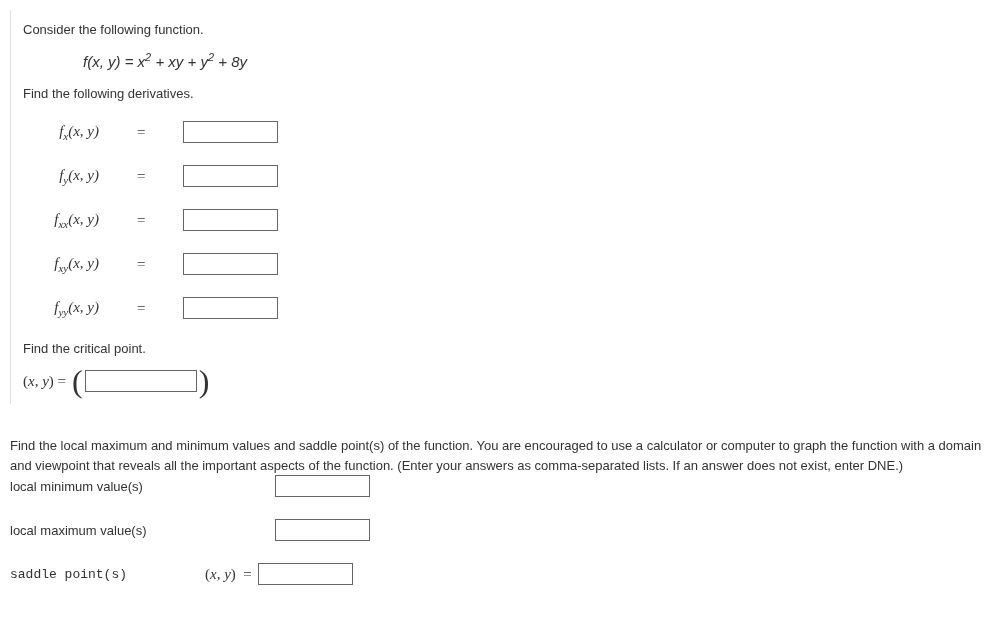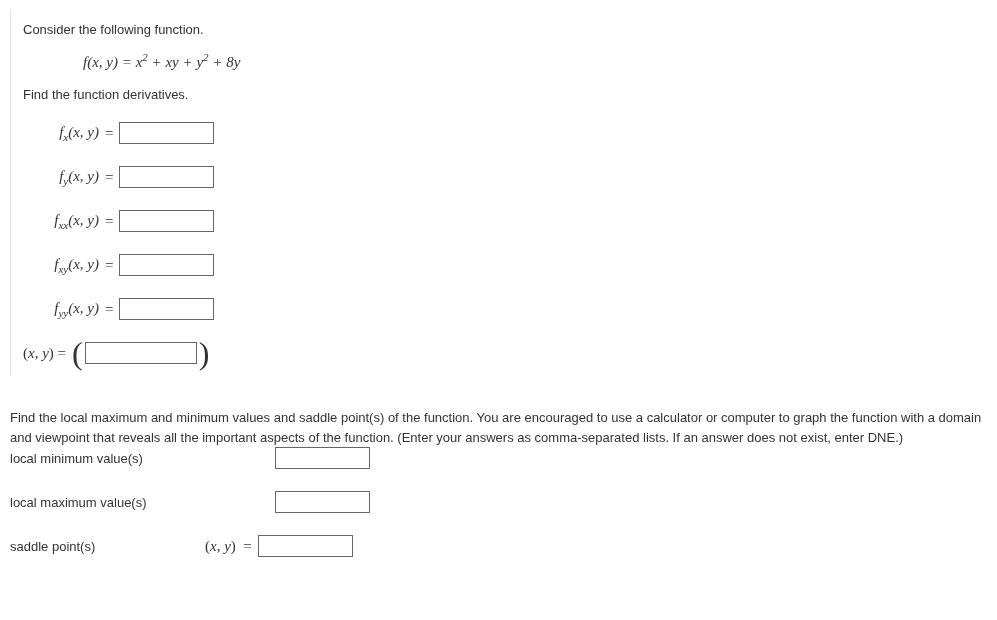--- a/index.html
+++ b/index.html
@@ -22,30 +22,31 @@
       padding: 12px 0 12px 12px;
       margin-bottom: 32px;
     }
     .intro-text {
       margin-bottom: 14px;
     }
     .function-def {
       margin-left: 60px;
       margin-bottom: 16px;
       font-style: italic;
-      font-family: Liberation Serif, serif;
+      font-family: Liberation Sans, sans-serif;
       font-size: 15px;
     }
     .instruction {
       margin-bottom: 20px;
     }
     .deriv-row {
       display: flex;
       align-items: center;
       margin-bottom: 22px;
+      gap: 32px;
     }
     .deriv-label {
       width: 80px;
       text-align: right;
       font-style: italic;
       font-family: 'Times New Roman', serif;
       font-size: 15px;
       padding-right: 4px;
     }
     .sub {
@@ -109,33 +110,34 @@
     .value-label {
       width: 265px;
     }
     .saddle-xy {
       font-family: 'Times New Roman', serif;
       font-size: 15px;
       margin-right: 6px;
     }
     .saddle-row .value-label {
       width: 195px;
+      font-family: Liberation Mono, monospace;
     }
   </style>
 </head>
 <body>
 
 <div class="section-top">
   <div class="intro-text">Consider the following function.</div>
 
   <div class="function-def">
     <span>f</span>(<span>x</span>, <span>y</span>) = <span>x</span><span class="sup">2</span> + <span>xy</span> + <span>y</span><span class="sup">2</span> + 8<span>y</span>
   </div>
 
-  <div class="instruction">Find the function derivatives.</div>
+  <div class="instruction">Find the following derivatives.</div>
 
   <div class="deriv-row">
     <div class="deriv-label"><span>f</span><span class="sub">x</span><span>(x, y)</span></div>
     <span class="equals">=</span>
     <input class="field" type="text" value="" style="">
   </div>
 
   <div class="deriv-row">
     <div class="deriv-label"><span>f</span><span class="sub">y</span><span>(x, y)</span></div>
     <span class="equals">=</span>
@@ -154,20 +156,21 @@
     <input class="field" type="text" value="" style="">
   </div>
 
   <div class="deriv-row">
     <div class="deriv-label"><span>f</span><span class="sub">yy</span><span>(x, y)</span></div>
     <span class="equals">=</span>
     <input class="field" type="text" value="" style="">
   </div>
 
   <div class="crit-section">
+    <div class="crit-label">Find the critical point.</div>
     <div class="crit-row">
       <span class="crit-xy">(<i>x</i>, <i>y</i>) =</span>
       <span class="paren" style="margin-left:6px;">(</span>
       <input class="field field-wide" type="text" style="margin: 0px 2px;" value="">
       <span class="paren">)</span>
     </div>
   </div>
 </div>
 
 <div class="section-bottom">

